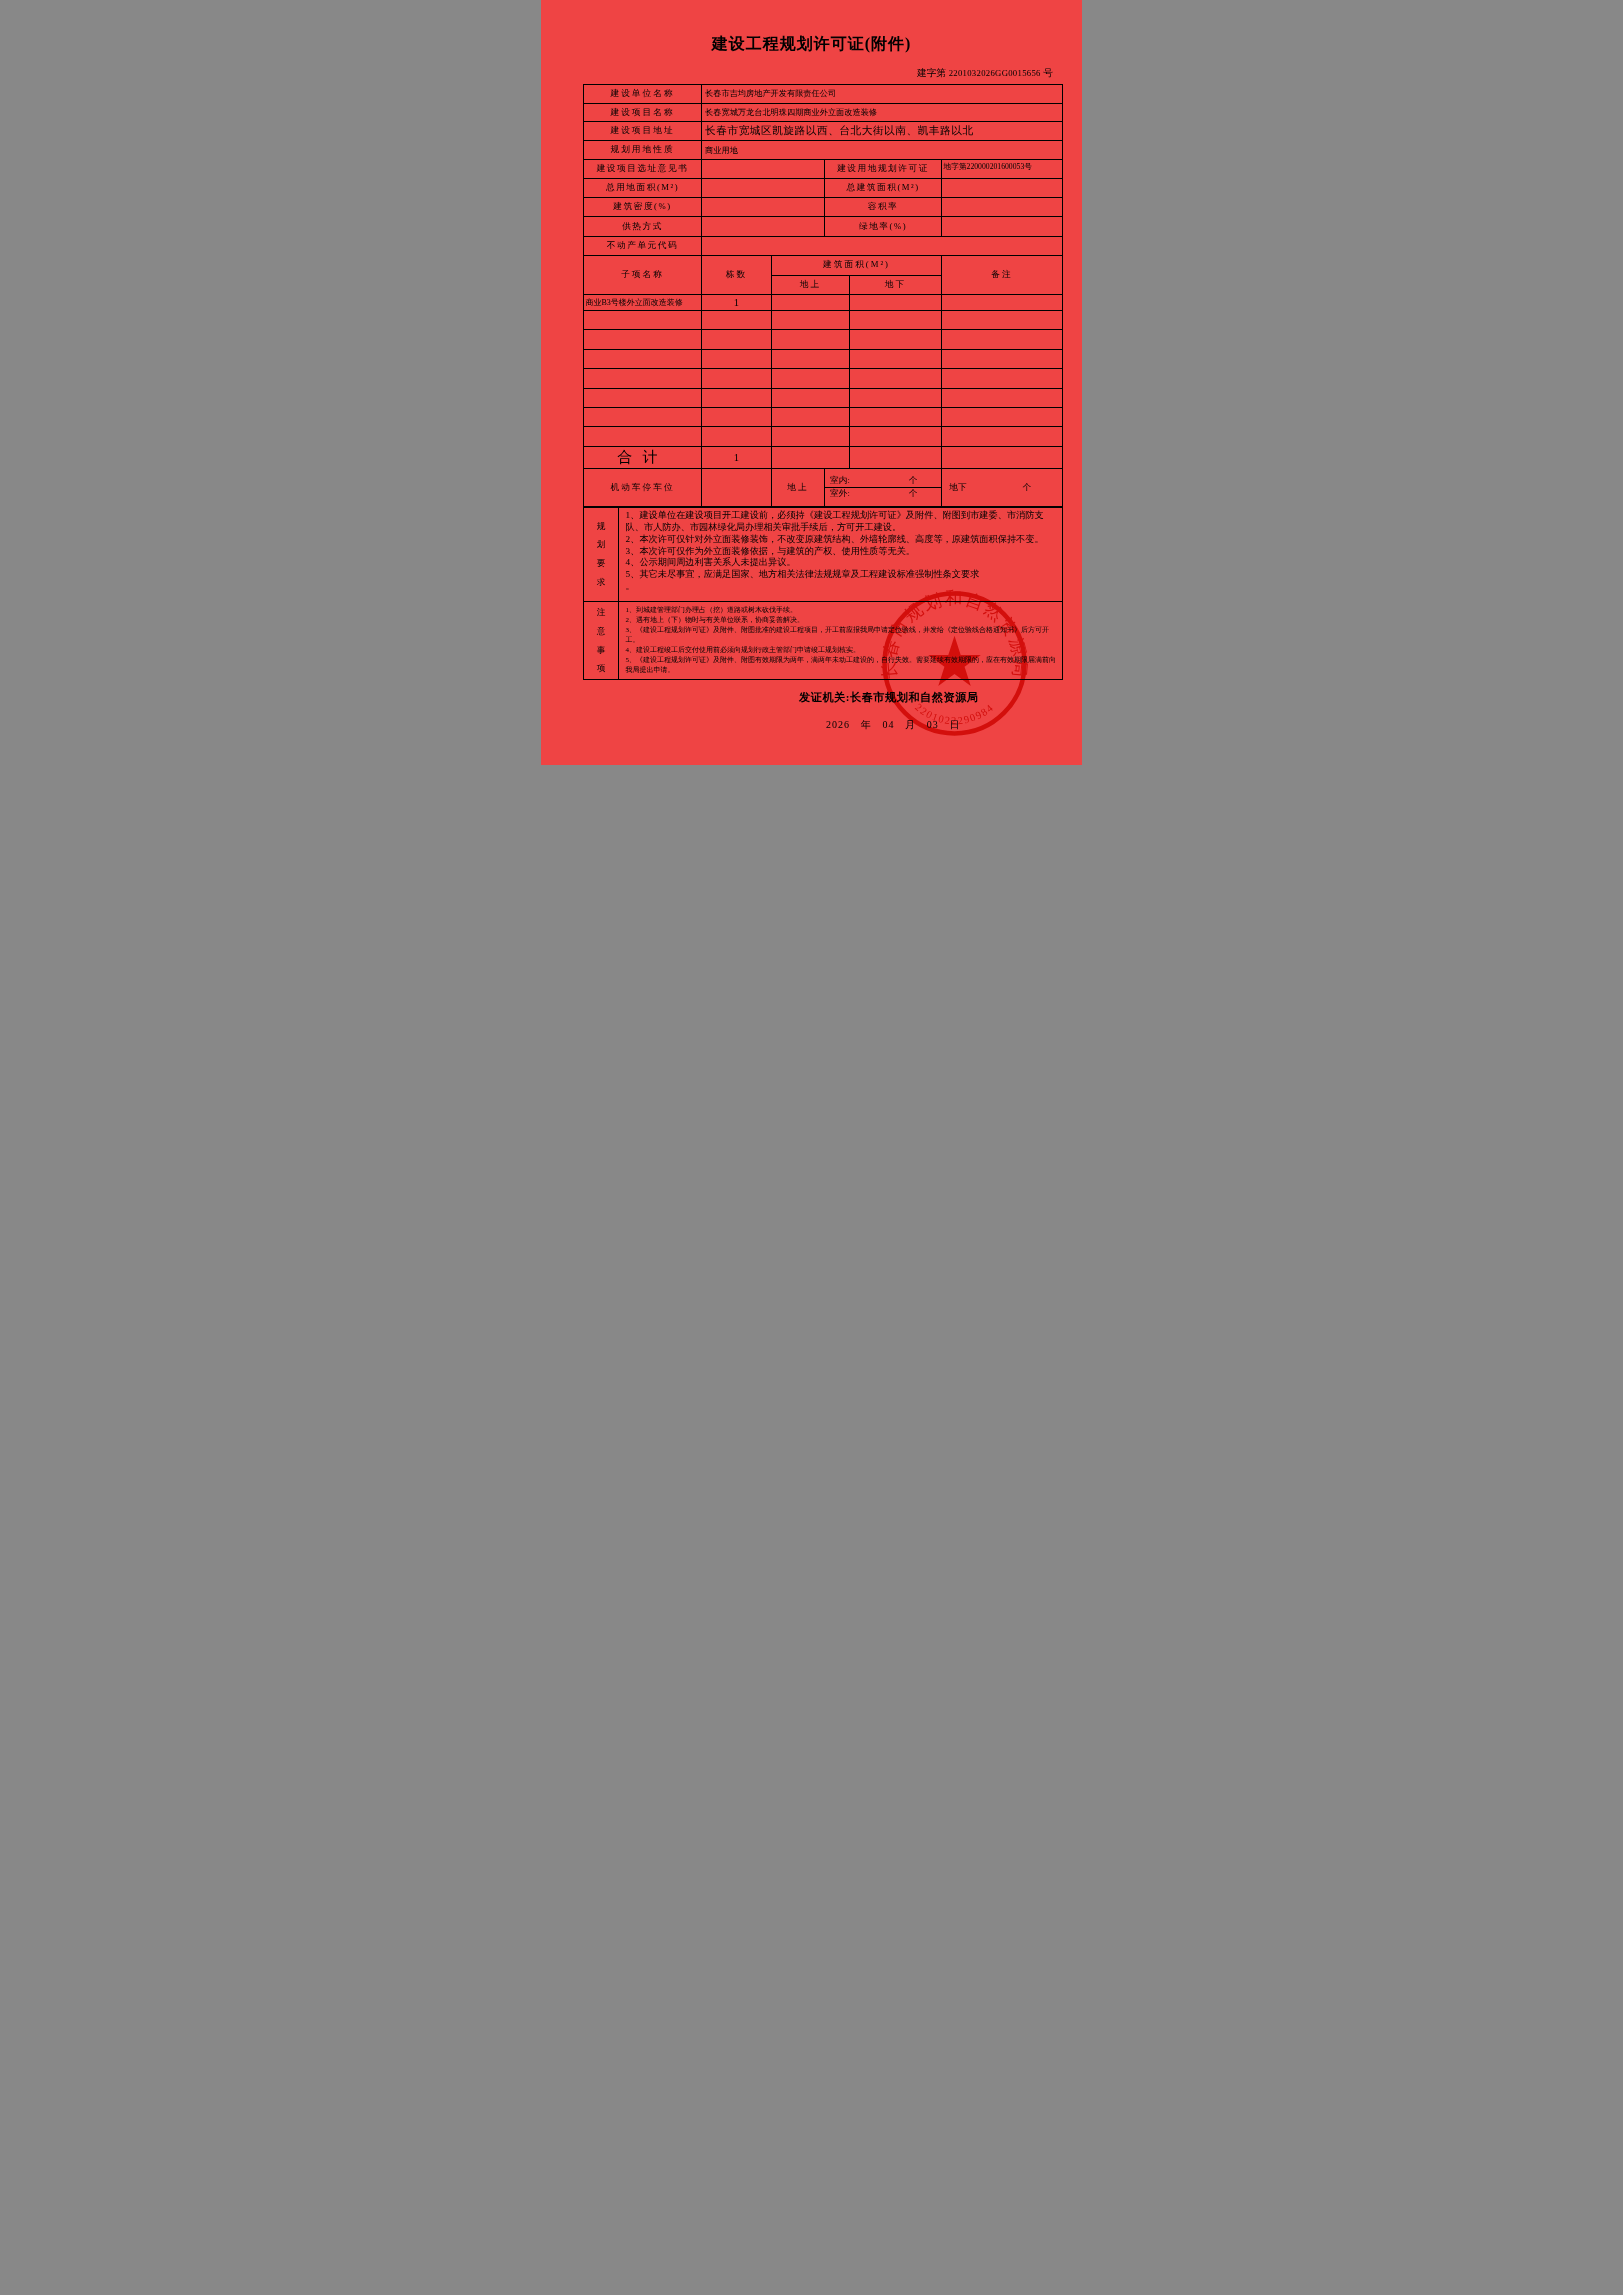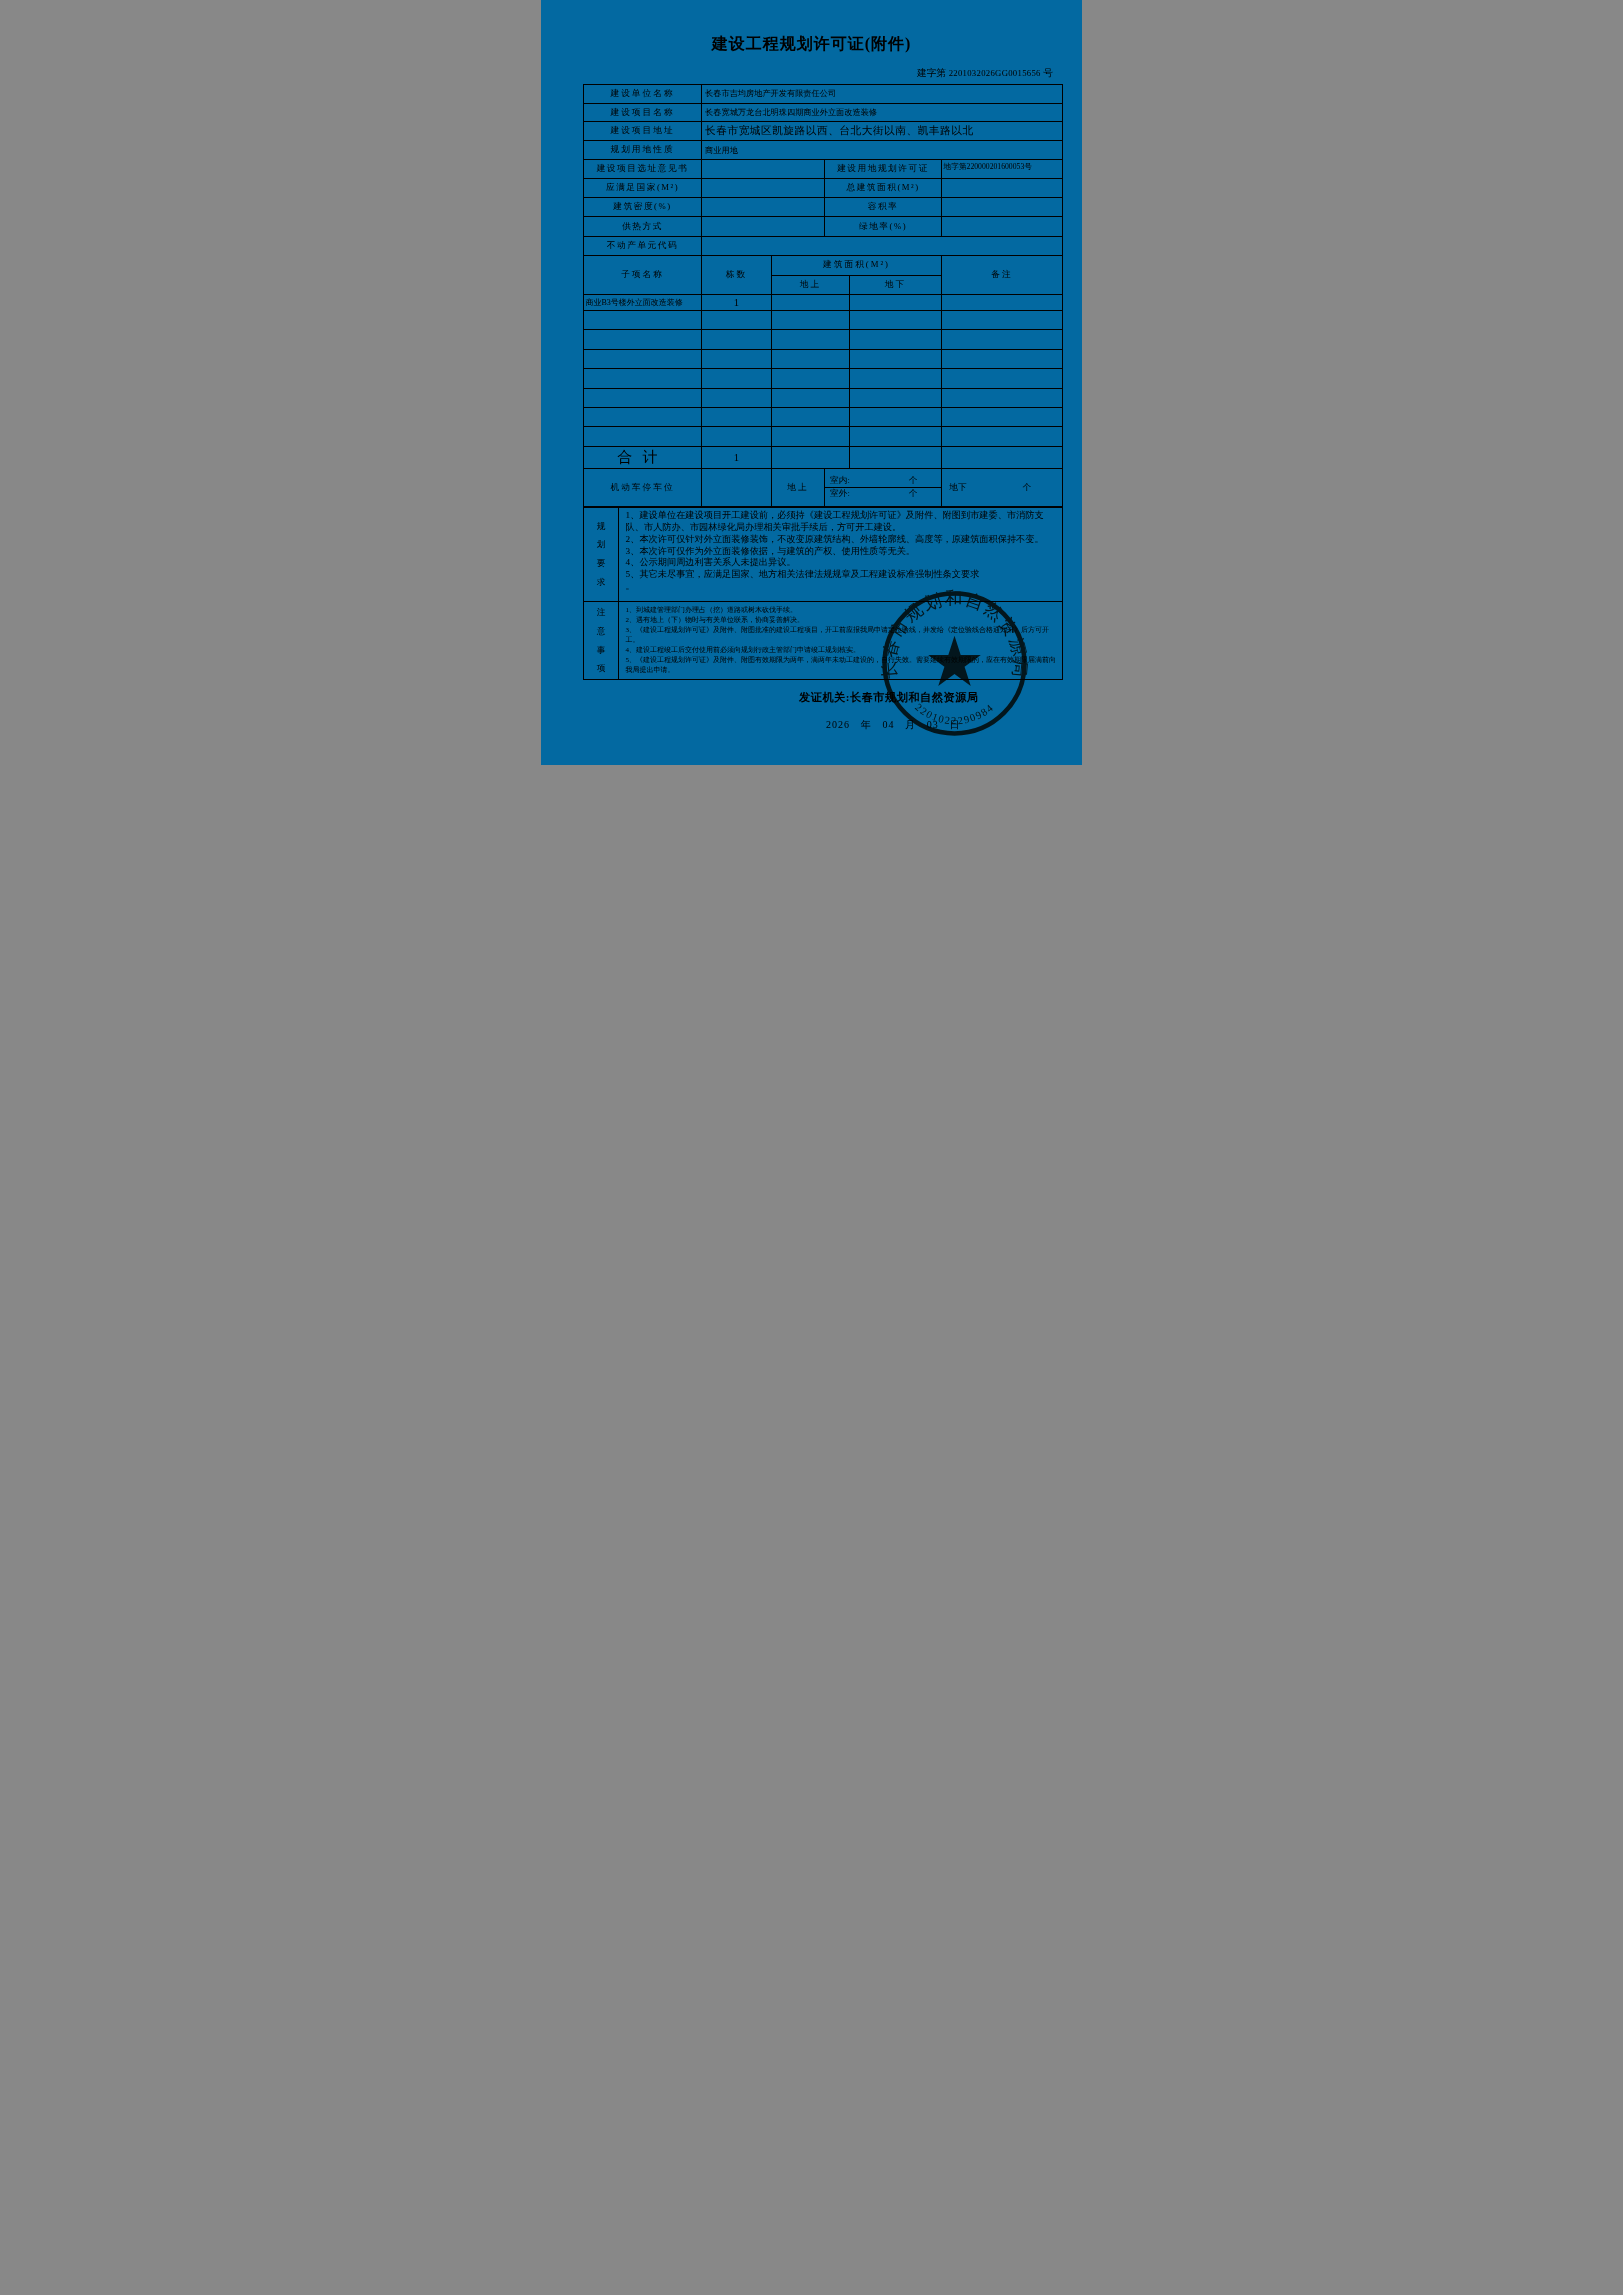--- a/index.html
+++ b/index.html
@@ -1,18 +1,18 @@
 <!DOCTYPE html>
 <html style="font-size:8.2px"><head>
 <meta charset="utf-8">
 <style>
   html,body { margin:0; padding:0; background:#888; }
   .page {
     position:relative; width:541px; height:765px; margin:0 auto;
-    background:#0369a1; color:#000;
+    background:#ef4444; color:#000;
     font-family:"Liberation Serif","DejaVu Serif",serif;
   }
   .title {
     margin:0; padding-top:34px; text-align:center;
     font-size:16px; font-weight:bold; letter-spacing:1px;
   }
   .doc-no { text-align:right; padding-right:29px; margin-top:12.3px; font-size:9.7px; }
   .doc-no .num { font-size:8.7px; margin:0 2.6px; letter-spacing:0.3px; }
 
   .twrap { position:absolute; left:42px; top:84px; width:479px; }
@@ -92,21 +92,21 @@
           <td class="val" colspan="5">商业用地</td>
         </tr>
 
         <tr style="height:19px">
           <td class="lbl2">建设项目选址意见书</td>
           <td class="val" colspan="2"></td>
           <td class="lbl2" colspan="2">建设用地规划许可证</td>
           <td class="vno">地字第220000201600053号</td>
         </tr>
         <tr style="height:19px">
-          <td class="lbl2">应满足国家(M²)</td>
+          <td class="lbl2">总用地面积(M²)</td>
           <td class="val" colspan="2"></td>
           <td class="lbl2" colspan="2">总建筑面积(M²)</td>
           <td class="vno"></td>
         </tr>
         <tr style="height:19px">
           <td class="lbl2">建筑密度(%)</td>
           <td class="val" colspan="2"></td>
           <td class="lbl2" colspan="2">容积率</td>
           <td class="vno"></td>
         </tr>

